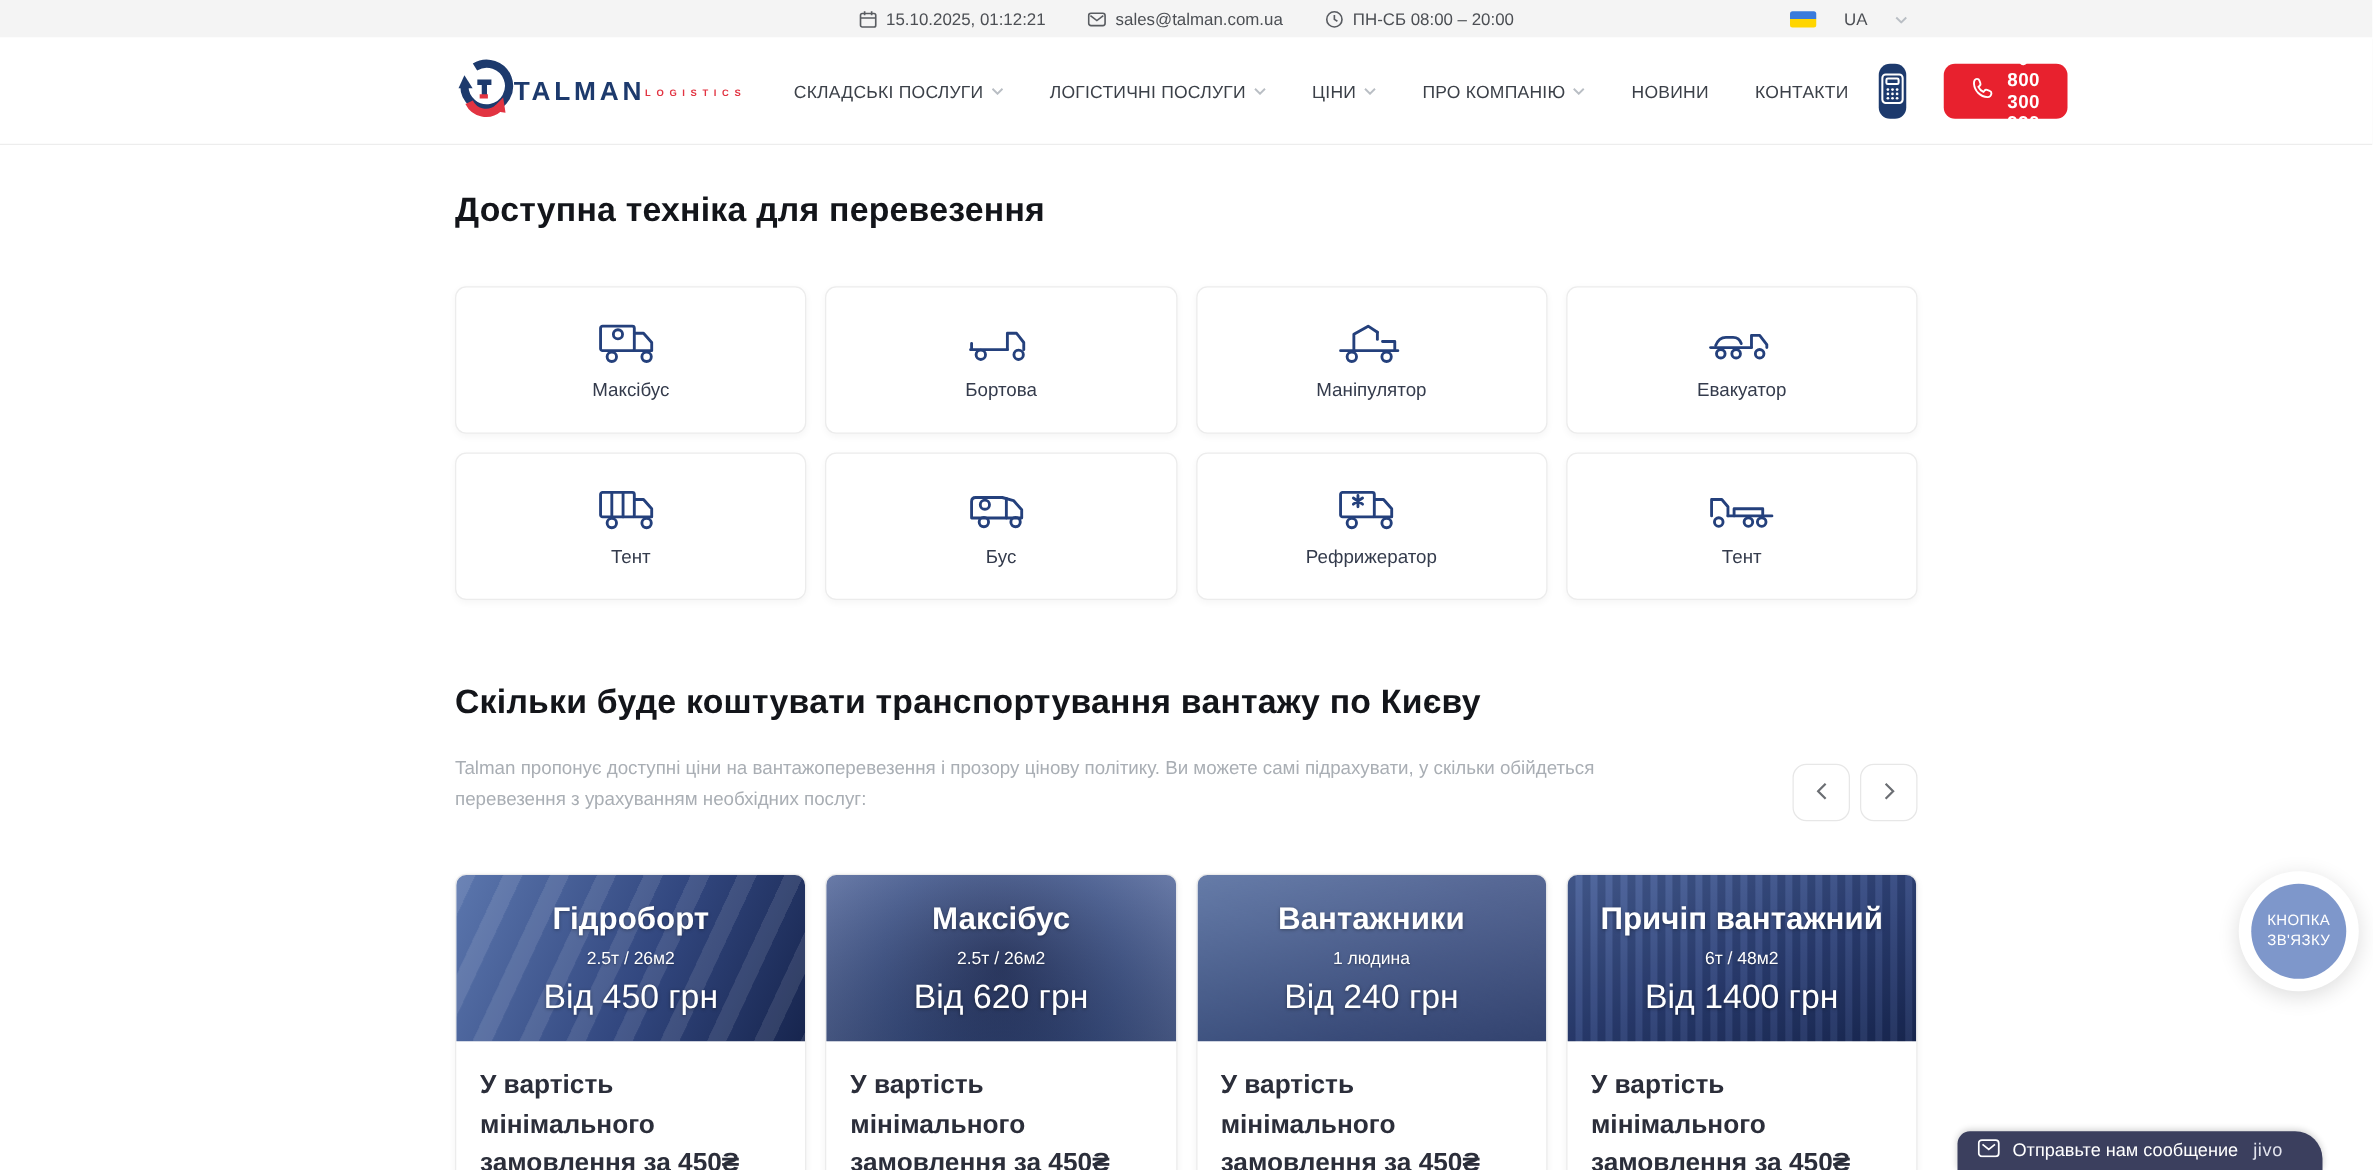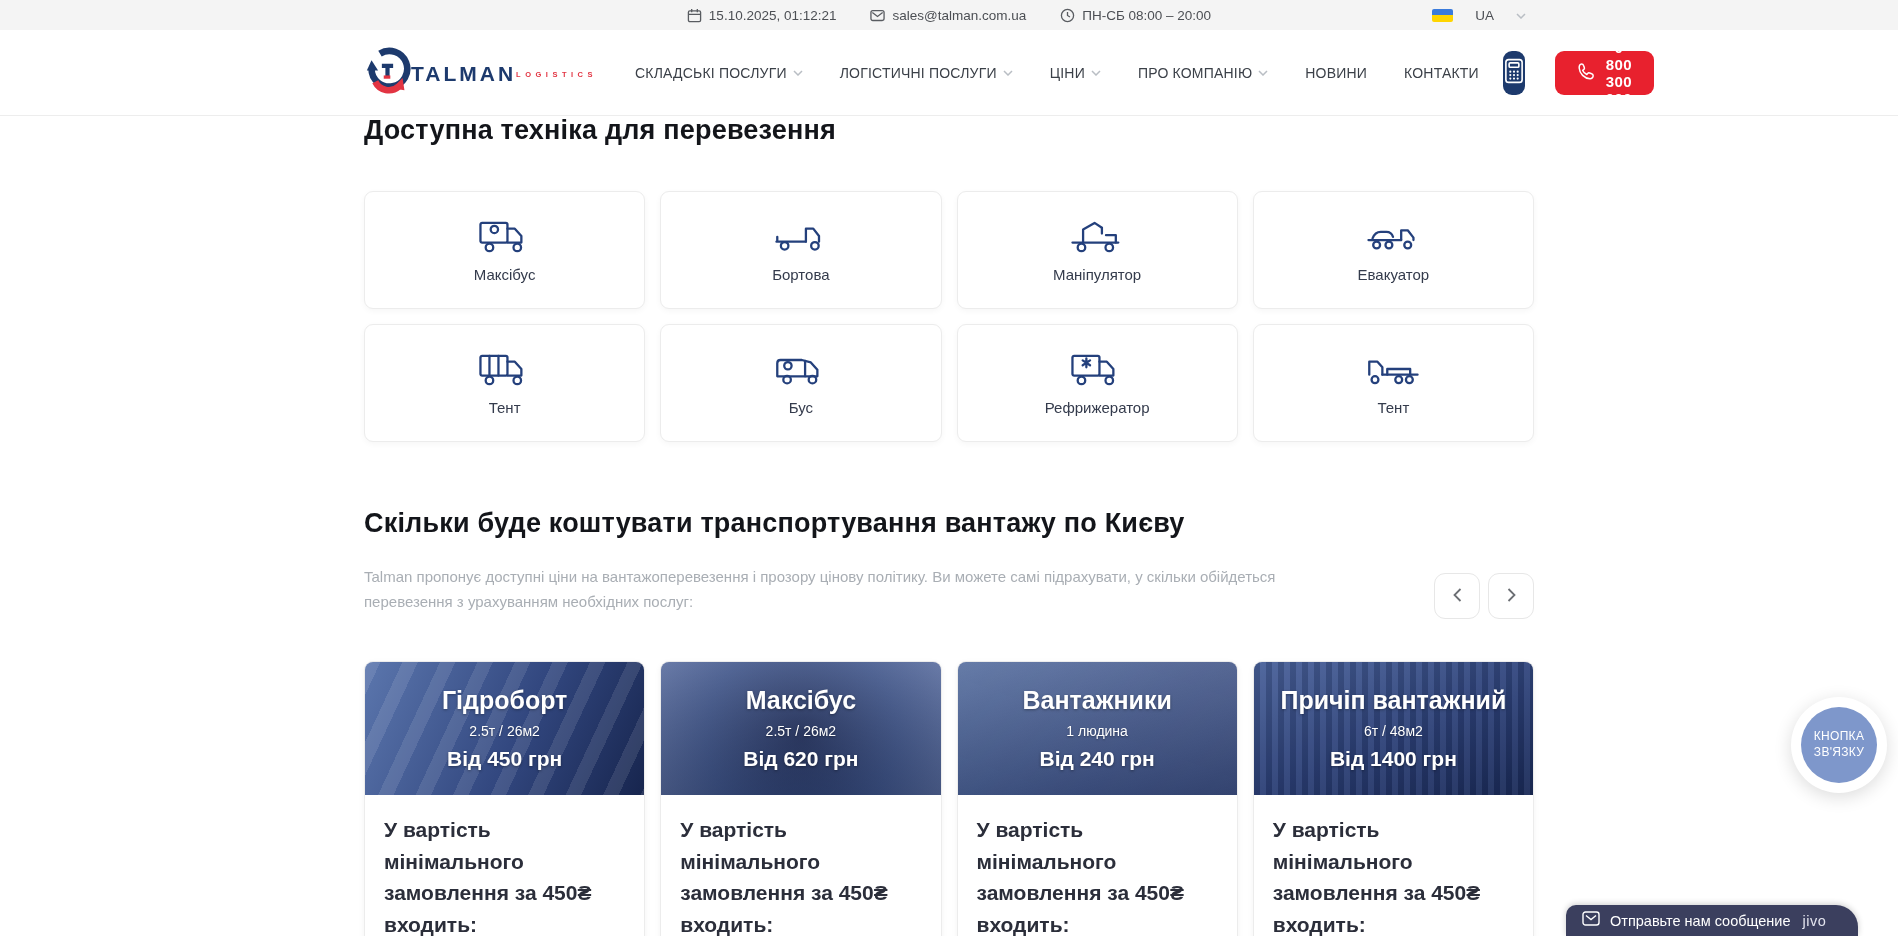--- a/index.html
+++ b/index.html
@@ -28,21 +28,21 @@
   .chev { display:inline-flex; margin-top:1px; }
   .calc-btn { width:44px; height:44px; background:#1d3a6d; border:none; border-radius:9px;
     display:flex; align-items:center; justify-content:center; cursor:pointer; margin-left:24px; }
   .phone-btn { height:44px; background:#e8212e; border:none; border-radius:9px; color:#fff;
     display:flex; align-items:center; gap:10px; padding:0 22px; font-size:15px; font-weight:bold;
     cursor:pointer; margin-left:30px; letter-spacing:.3px; }
 
   
   .container { width:1170px; margin:0 auto; }
   .section-title { font-size:27px; font-weight:bold; color:#13151a; letter-spacing:.2px; }
-  .vehicles-title { }
+  .vehicles-title { padding-top:38px; }
   .veh-grid { margin-top:45px; display:grid; grid-template-columns:repeat(4,1fr); gap:15px; }
   .veh-card { height:118px; background:#fff; border:1px solid #ececec; border-radius:9px;
     display:flex; flex-direction:column; align-items:center; justify-content:center; gap:11px;
     box-shadow:0 2px 6px rgba(0,0,0,.04); cursor:pointer; }
   .veh-icon { height:38px; display:flex; align-items:center; }
   .veh-label { font-size:15px; color:#343b4c; }
 
   .pricing-title { margin-top:66px; }
   .pricing-introrow { margin-top:26px; display:flex; justify-content:space-between; align-items:flex-start; }
   .pricing-desc { width:930px; font-size:15px; line-height:1.65; color:#a9aeb4; }
@@ -62,21 +62,21 @@
     linear-gradient(180deg, rgba(255,255,255,.12), rgba(0,0,0,.18)),
     radial-gradient(circle at 50% 55%, #22315f 0%, #3c5288 60%, #55699c 100%); }
   .pcard:nth-child(3) .pcard-img { background:
     linear-gradient(200deg, rgba(255,255,255,.16), rgba(0,0,0,.15)),
     linear-gradient(135deg,#5d77ac 0%,#3a4f85 60%,#273a6e 100%); }
   .pcard:nth-child(4) .pcard-img { background:
     repeating-linear-gradient(90deg, rgba(0,0,0,.12) 0 6px, rgba(255,255,255,.05) 6px 12px),
     linear-gradient(160deg,#49619a 0%,#2c4077 55%,#1a2a58 100%); }
   .pcard-name { font-size:25px; font-weight:bold; text-shadow:0 1px 3px rgba(0,0,0,.35); }
   .pcard-spec { font-size:14px; text-shadow:0 1px 2px rgba(0,0,0,.35); }
-  .pcard-price { font-size:21px; font-weight:bold; text-shadow:0 1px 3px rgba(0,0,0,.4); }
+  .pcard-price { font-size:27px; font-weight:normal; text-shadow:0 1px 3px rgba(0,0,0,.4); }
   .pcard-body { padding:19px 19px; }
   .pcard-note { font-size:21px; font-weight:bold; color:#2b2e3a; line-height:1.5; }
 
   
   .contact-bubble { position:fixed; top:697px; right:11px; width:96px; height:96px; border-radius:50%;
     background:#fff; box-shadow:0 4px 18px rgba(0,0,0,.14); display:flex; align-items:center;
     justify-content:center; cursor:pointer; z-index:40; }
   .contact-bubble-inner { width:76px; height:76px; border-radius:50%; background:#7e97cb; color:#fff;
     display:flex; align-items:center; justify-content:center; text-align:center;
     font-size:12px; line-height:1.3; letter-spacing:.3px; }

